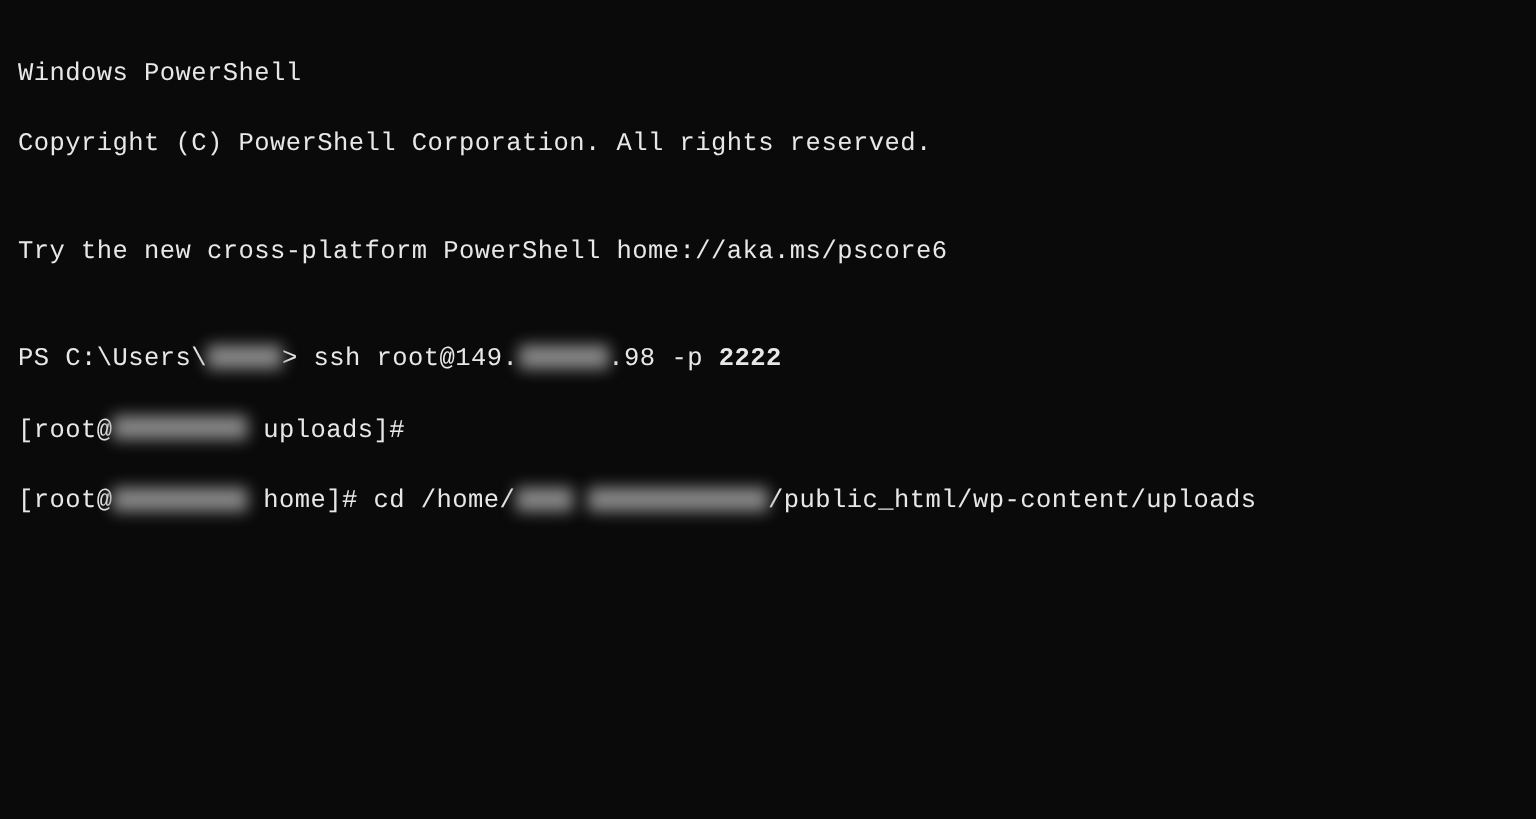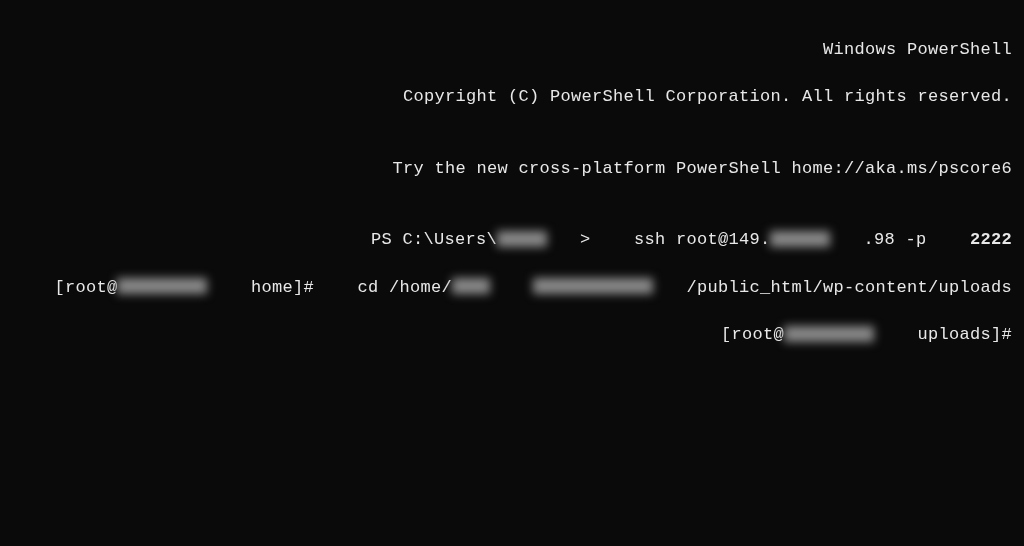--- a/index.html
+++ b/index.html
@@ -14,29 +14,27 @@
       font-family: 'Consolas', 'Courier New', monospace;
       font-size: 17px;
       line-height: 1.4;
       color: #e8e8e8;
       padding: 14px 12px;
       letter-spacing: 0.3px;
       overflow: hidden;
     }
     .terminal {
       white-space: pre;
-      text-align: right;
     }
     .line {
       display: block;
       white-space: nowrap;
     }
     .inline {
       display: inline;
-      margin-left: 33px;
     }
     .blur {
       display: inline-block;
       filter: blur(5px);
       background: #888;
       color: transparent;
       vertical-align: middle;
       height: 16px;
       margin-bottom: 2px;
     }
@@ -53,15 +51,15 @@
 </head>
 <body>
 
 <div class="terminal">
 <span class="line">Windows PowerShell</span>
 <span class="line">Copyright (C) PowerShell Corporation. All rights reserved.</span>
 <span class="line"> </span>
 <span class="line">Try the new cross-platform PowerShell home://aka.ms/pscore6</span>
 <span class="line"> </span>
 <span class="line"><span class="inline">PS C:\Users\</span><span class="blur blur-w50"></span><span class="inline">&gt; </span><span class="inline">ssh root@149.</span><span class="blur blur-w60"></span><span class="inline">.98 -p </span><span class="inline bold">2222</span></span>
+<span class="line"><span class="inline">[root@</span><span class="blur blur-w90"></span><span class="inline"> uploads]#</span></span>
 <span class="line"><span class="inline">[root@</span><span class="blur blur-w90"></span><span class="inline"> home]# </span><span class="inline">cd /home/</span><span class="blur blur-w38"></span><span class="inline"> </span><span class="blur blur-w120"></span><span class="inline">/public_html/wp-content/uploads</span></span>
-<span class="line"><span class="inline">[root@</span><span class="blur blur-w90"></span><span class="inline"> uploads]#</span></span>
 </div>
 
 </body></html>

